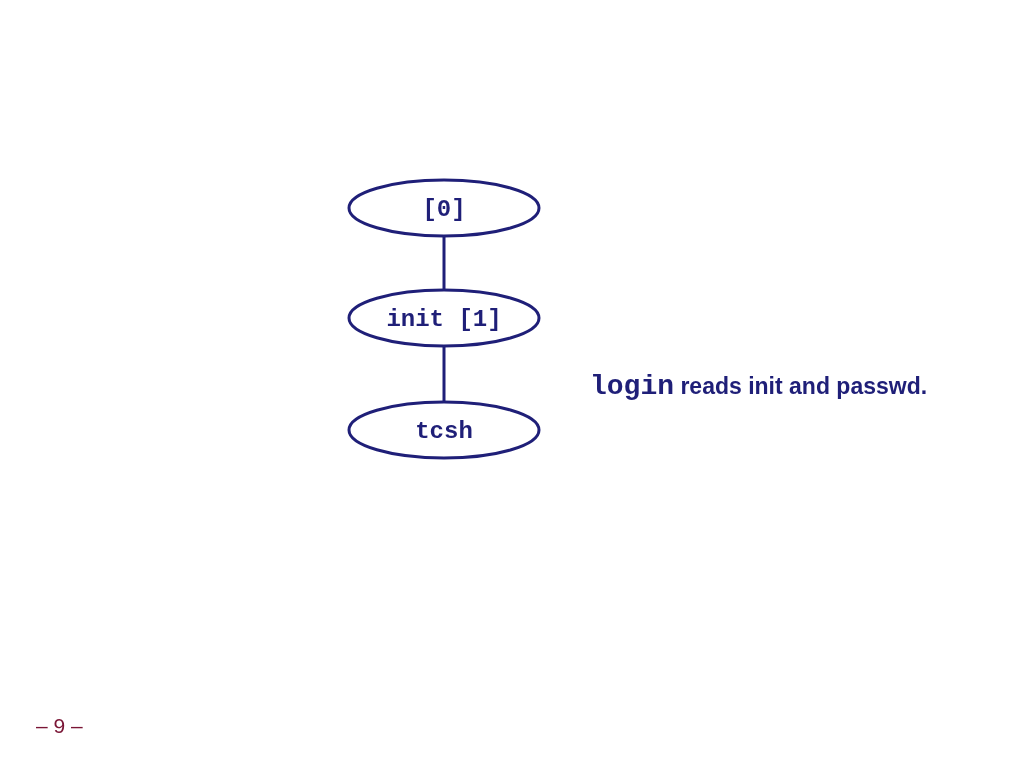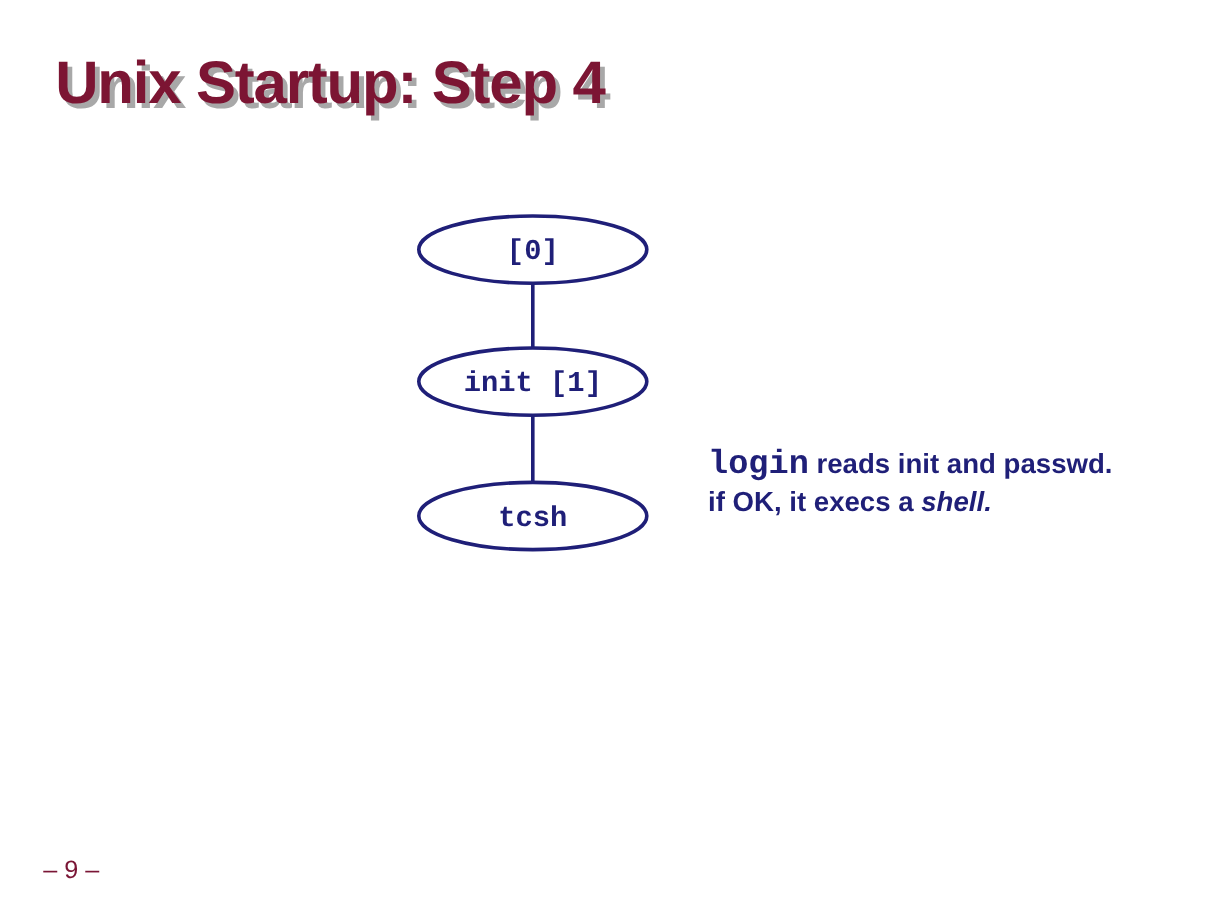--- a/index.html
+++ b/index.html
@@ -86,42 +86,38 @@
     font-size: 21px;
     color: var(--footer, #7A1535);
     white-space: nowrap;
   }
 </style>
 </head>
 <body>
 
 <div class="slide">
 
-  <div class="slide-title">Unix Startup: Step 4</div>
 
   <svg class="diagram-svg" viewBox="0 0 196 284">
 
     <line class="connector" x1="98" y1="57" x2="98" y2="113"></line>
     <line class="connector" x1="98" y1="167" x2="98" y2="224"></line>
 
     <ellipse class="node-ellipse" cx="98" cy="30" rx="95" ry="28"></ellipse>
     <text class="node-label" x="98" y="38" text-anchor="middle">[0]</text>
 
     <ellipse class="node-ellipse" cx="98" cy="140" rx="95" ry="28"></ellipse>
     <text class="node-label" x="98" y="148" text-anchor="middle">init [1]</text>
 
     <ellipse class="node-ellipse" cx="98" cy="252" rx="95" ry="28"></ellipse>
     <text class="node-label" x="98" y="260" text-anchor="middle">tcsh</text>
   </svg>
 
   <div class="annotation">
     <div>
       <span class="code">login</span><span> reads init and passwd.</span>
     </div>
-    <div>
-      <span>if OK, it execs a </span><span class="italic">shell.</span>
-    </div>
   </div>
 
   <div class="footer-left">– 9 –</div>
 
 
 </div>
 
 </body></html>

